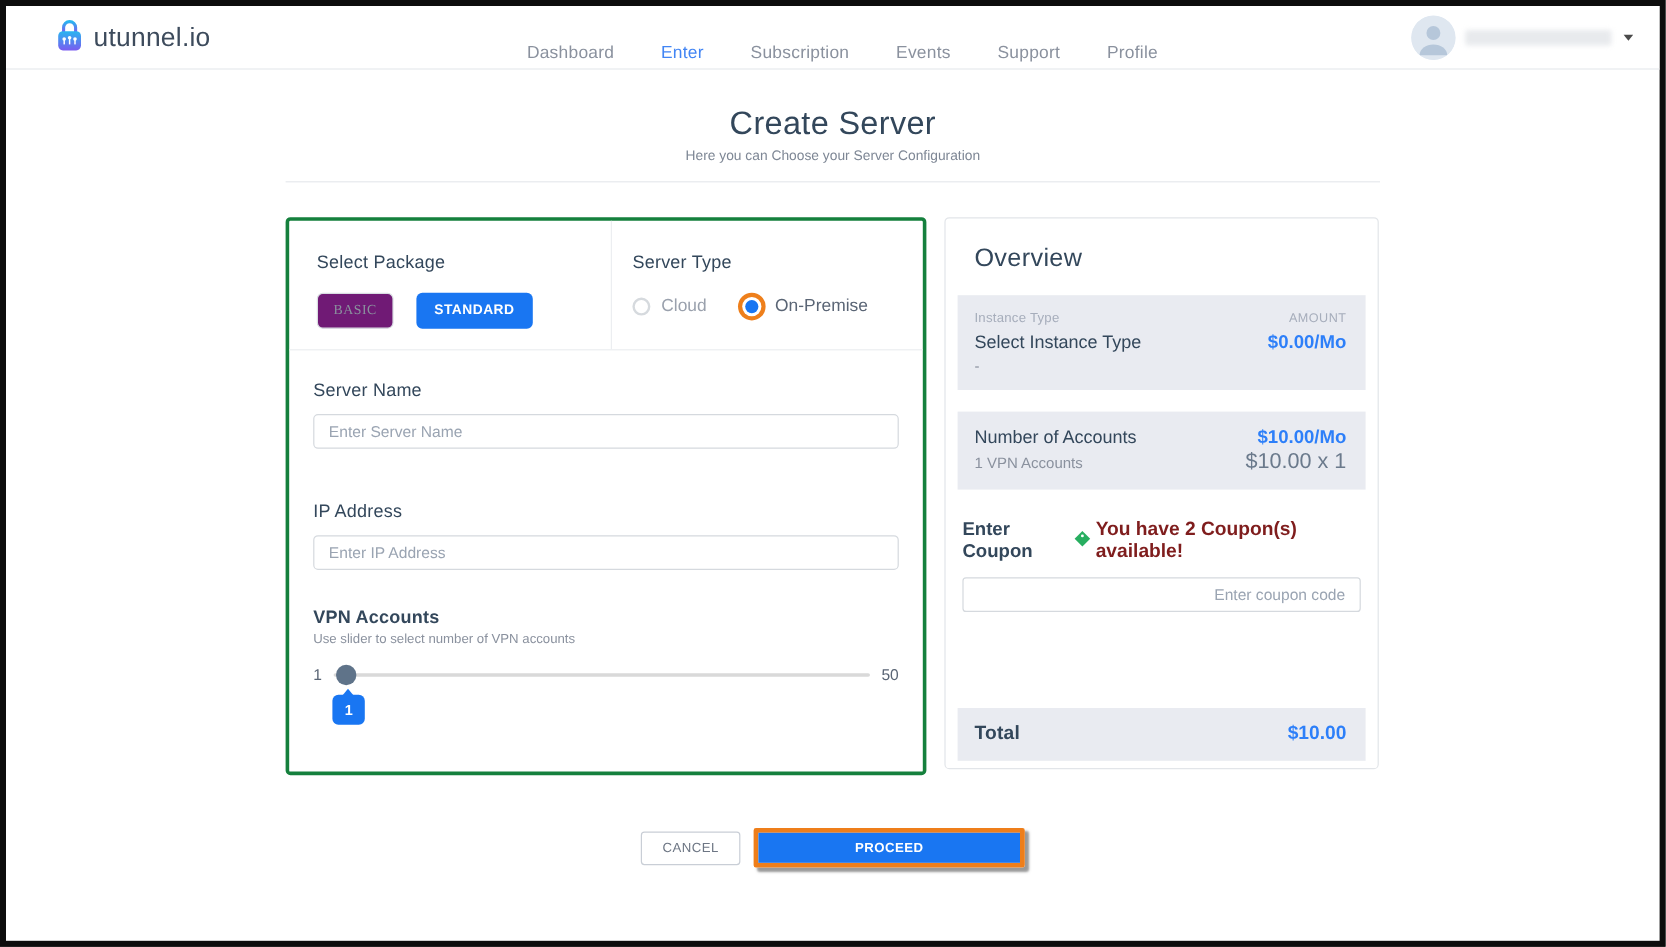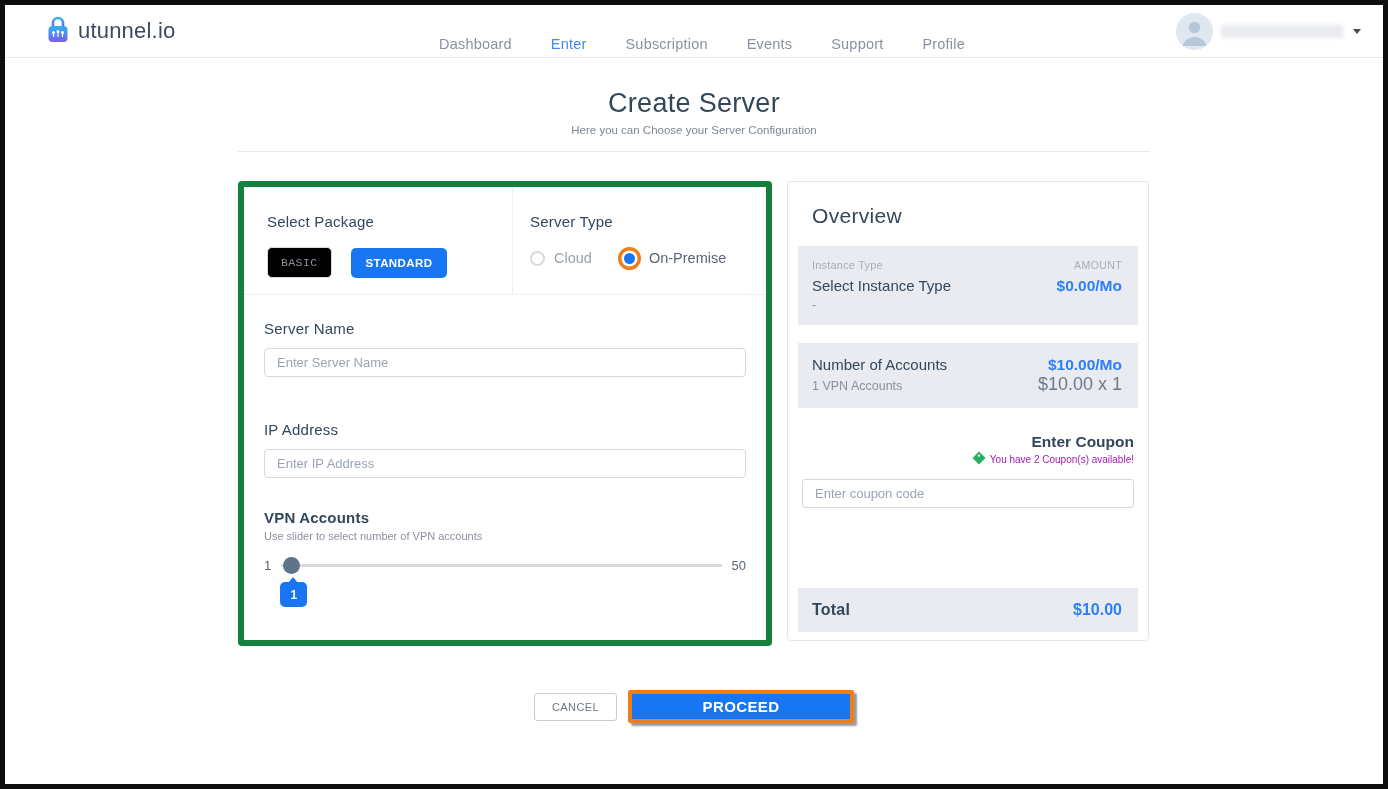--- a/index.html
+++ b/index.html
@@ -23,29 +23,29 @@
            border-top:5px solid #4a4a4a; margin-left:2px; }
 
   
   .page-title { text-align:center; margin-top:30px; font-size:27px; font-weight:500; color:#33475b; letter-spacing:.3px; }
   .page-subtitle { text-align:center; margin-top:5px; font-size:11.5px; color:#7e8795; }
   .title-rule { width:912px; margin:15px auto 0; border:none; border-top:1px solid #e7e9ed; }
 
   
   .content { width:912px; margin:29px auto 0; display:flex; gap:15px; align-items:flex-start; }
 
-  .config-card { width:534px; height:465px; border:6px solid #15803d; border-radius:4px; background:#fff; }
+  .config-card { width:534px; height:465px; border:3px solid #15803d; border-radius:4px; background:#fff; }
   .card-top { display:flex; height:108px; border-bottom:1px solid #eceef1; }
   .package-col { width:269px; border-right:1px solid #eceef1; padding:26px 0 0 23px; }
   .type-col { flex:1; padding:26px 0 0 17px; }
   .section-label { font-size:15px; color:#33475b; letter-spacing:.2px; }
   .pkg-btns { margin-top:17px; display:flex; align-items:center; gap:19px; }
-  .btn-basic { background:#000000; border:1px solid #d9dde2; border-radius:5px; color:#8a919e;
+  .btn-basic { background:#701a75; border:1px solid #d9dde2; border-radius:5px; color:#8a919e;
                font-size:11.5px; letter-spacing:.4px; padding:8px 13px; cursor:pointer;
-               font-family:Liberation Mono, monospace; }
+               font-family:Liberation Serif, serif; }
   .btn-standard { background:#1976f2; border:none; border-radius:5px; color:#fff; font-weight:700;
                font-size:11.5px; letter-spacing:.4px; padding:9px 15px; cursor:pointer;
                font-family:"Liberation Sans",sans-serif; }
   .radio-row { margin-top:20px; display:flex; align-items:center; }
   .radio-unsel { width:15px; height:15px; border:2px solid #d6dade; border-radius:50%; background:#fff; }
   .radio-label-off { font-size:14.5px; color:#9aa1ad; margin-left:9px; }
   .radio-sel { width:11px; height:11px; border-radius:50%; background:#1976f2; margin-left:32px;
                box-shadow:0 0 0 2.5px #ffffff, 0 0 0 6px #ee7f1b; }
   .radio-label-on { font-size:14.5px; color:#5a6575; margin-left:14px; }
 
@@ -77,41 +77,41 @@
   .overview-title { font-size:21px; color:#33475b; font-weight:500; padding-left:14px; letter-spacing:.3px; }
   .gray-box { background:#e9ebf1; padding:13px 16px 13px 14px; margin-top:18px; }
   .row { display:flex; justify-content:space-between; align-items:baseline; }
   .tiny-gray { font-size:11px; color:#a6adbb; letter-spacing:.2px; }
   .tiny-gray-upper { font-size:10.5px; color:#a6adbb; letter-spacing:.4px; }
   .item-name { font-size:15px; color:#33475b; margin-top:6px; }
   .amount-blue { font-size:15.5px; font-weight:700; color:#2d7ff9; }
   .item-detail { font-size:12.5px; color:#8a919e; margin-top:3px; }
   .calc-gray { font-size:18px; color:#6b7a8c; }
   .coupon-area { padding:0 4px 0 4px; margin-top:25px; }
-  .coupon-head { display:flex; justify-content:space-between; align-items:flex-end;flex-direction:column; }
+  .coupon-head { display:flex; justify-content:space-between; align-items:flex-start; }
   .coupon-label { font-size:15.5px; font-weight:700; color:#33475b; }
-  .coupon-avail { display:flex; align-items:center; gap:4px; font-size:10px; font-weight:400; color:#a21caf; }
+  .coupon-avail { display:flex; align-items:center; gap:4px; font-size:16px; font-weight:700; color:#7f1d1d; }
   .coupon-input { margin-top:12px; width:100%; height:29px; border:1px solid #d5d9de; border-radius:3px;
                   font-size:13px; color:#33475b; padding:0 12px; outline:none;
-                  font-family:"Liberation Sans",sans-serif; }
+                  font-family:"Liberation Sans",sans-serif;text-align:right; }
   .coupon-input::placeholder { color:#9aa4b2; }
   .total-box { background:#e9ebf1; margin-top:80px; padding:13px 16px 13px 14px;
                display:flex; justify-content:space-between; align-items:center; }
   .total-label { font-size:16px; font-weight:700; color:#33475b; letter-spacing:.2px; }
   .total-amount { font-size:16px; font-weight:700; color:#2d7ff9; }
 
   
   .actions { margin-top:44px; display:flex; justify-content:center; align-items:center; }
   .btn-cancel { background:#fff; border:1px solid #c9ced6; border-radius:3px; color:#6d7684;
                 font-size:11px; letter-spacing:.4px; padding:7px 17px; cursor:pointer;
                 font-family:"Liberation Sans",sans-serif; }
   .proceed-highlight { margin-left:11px; border:4px solid #ee7e1a; border-radius:2px;
                 box-shadow:3px 3px 2px rgba(70,70,70,.55); }
   .btn-proceed { display:block; width:218px; height:25px; background:#1976f2; border:none; color:#fff;
-                font-size:15px; font-weight:700; letter-spacing:.4px; cursor:pointer;
+                font-size:11px; font-weight:700; letter-spacing:.4px; cursor:pointer;
                 font-family:"Liberation Sans",sans-serif; }
 </style>
 </head>
 <body>
 
 <div class="frame">
   <div class="page">
 
     <header>
       <div class="logo">

